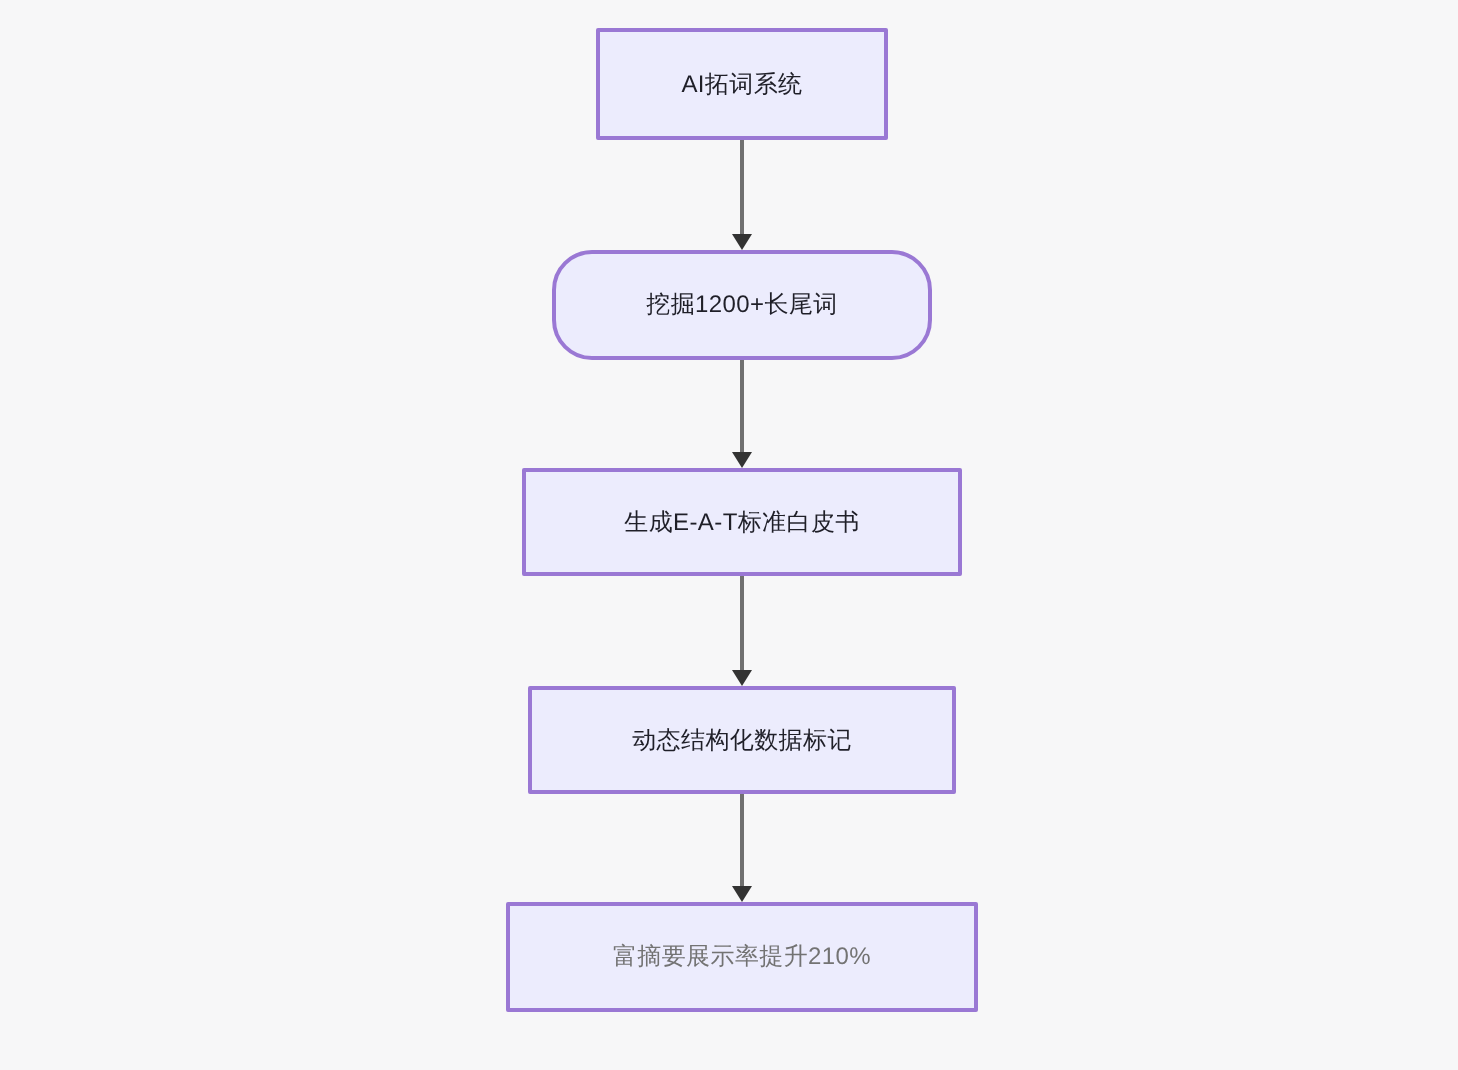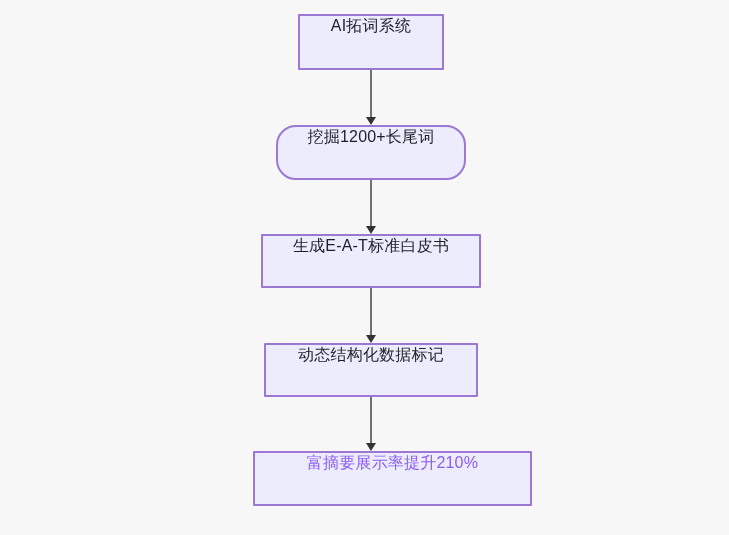--- a/index.html
+++ b/index.html
@@ -18,23 +18,24 @@
     width: 729px;
     height: 535px;
   }
   .node {
     position: absolute;
     box-sizing: border-box;
     background: #ececfd;
     border: 2px solid #9a78d4;
     border-radius: 1px;
     display: flex;
+    align-items: center;
     justify-content: center;
     color: #1f1f28;
-    font-size: 16px;
+    font-size: 12px;
     line-height: 1.2;
     letter-spacing: 0.2px;
     white-space: nowrap;
   }
   .node-label {
     display: block;
   }
   .edge {
     position: absolute;
     width: 2px;
@@ -63,21 +64,21 @@
   </div>
 
   <div class="node" id="node-n4" style="left: 264px; top: 343px; width: 214px; height: 54px; background: rgb(236, 236, 253); border-color: rgb(154, 120, 212); color: rgb(31, 31, 40);">
     <span class="node-label">动态结构化数据标记</span>
   </div>
 
   <div class="node" id="node-n3" style="left: 261px; top: 234px; width: 220px; height: 54px; background: rgb(236, 236, 253); border-color: rgb(154, 120, 212); color: rgb(31, 31, 40);">
     <span class="node-label">生成E-A-T标准白皮书</span>
   </div>
 
-  <div class="node" id="node-n5" style="left: 253px; top: 451px; width: 279px; height: 55px; background: rgb(236, 236, 253); border-color: rgb(154, 120, 212); color: #8b5cf6;">
+  <div class="node" id="node-n5" style="left: 253px; top: 451px; width: 236px; height: 55px; background: rgb(236, 236, 253); border-color: rgb(154, 120, 212); color: #737373;">
     <span class="node-label">富摘要展示率提升210%</span>
   </div>
 
   <div class="edge" id="edge-e1" style="left: 370px; top: 70px; height: 47px; background: rgb(112, 112, 112);"></div>
   <div class="edge" id="edge-e2" style="left: 370px; top: 180px; height: 46px; background: rgb(112, 112, 112);"></div>
   <div class="edge" id="edge-e3" style="left: 370px; top: 288px; height: 47px; background: rgb(112, 112, 112);"></div>
   <div class="edge" id="edge-e4" style="left: 370px; top: 397px; height: 46px; background: rgb(112, 112, 112);"></div>
 
   <div class="arrowhead" id="arrow-a1" style="left: 366px; top: 117px; border-top-color: rgb(51, 51, 51);"></div>
   <div class="arrowhead" id="arrow-a2" style="left: 366px; top: 226px; border-top-color: rgb(51, 51, 51);"></div>

